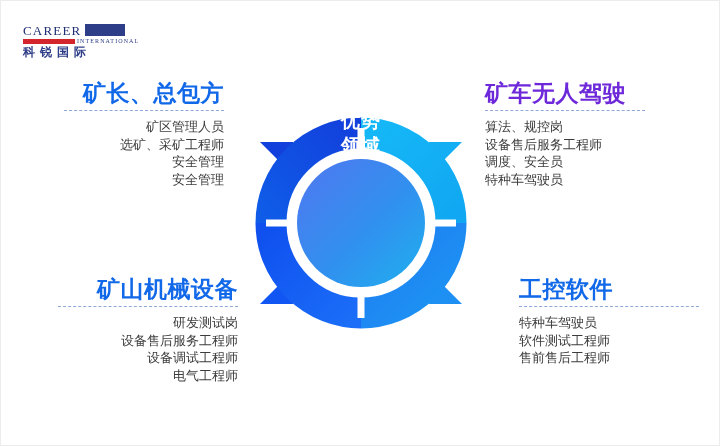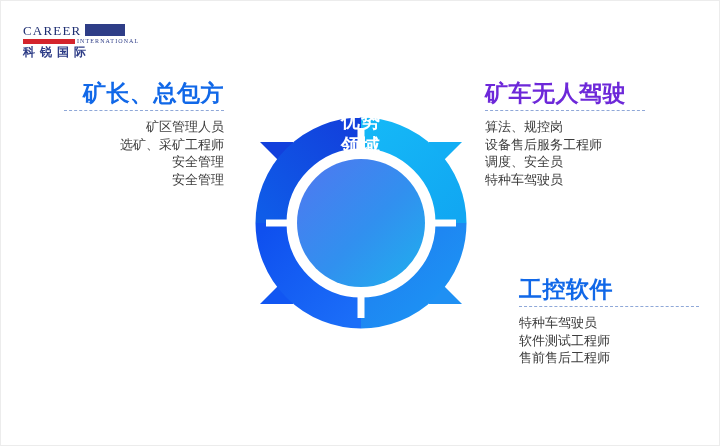--- a/index.html
+++ b/index.html
@@ -166,20 +166,28 @@
 
   <div class="block right" id="tr">
     <div class="block-title">矿车无人驾驶</div>
     <div class="block-rule"></div>
     <div class="block-item">算法、规控岗</div>
     <div class="block-item">设备售后服务工程师</div>
     <div class="block-item">调度、安全员</div>
     <div class="block-item">特种车驾驶员</div>
   </div>
 
+  <div class="block left" id="bl">
+    <div class="block-title">矿山机械设备</div>
+    <div class="block-rule"></div>
+    <div class="block-item">研发测试岗</div>
+    <div class="block-item">设备售后服务工程师</div>
+    <div class="block-item">设备调试工程师</div>
+    <div class="block-item">电气工程师</div>
+  </div>
 
   <div class="block right" id="br">
     <div class="block-title">工控软件</div>
     <div class="block-rule"></div>
     <div class="block-item">特种车驾驶员</div>
     <div class="block-item">软件测试工程师</div>
     <div class="block-item">售前售后工程师</div>
   </div>
 
   <div id="donut">

